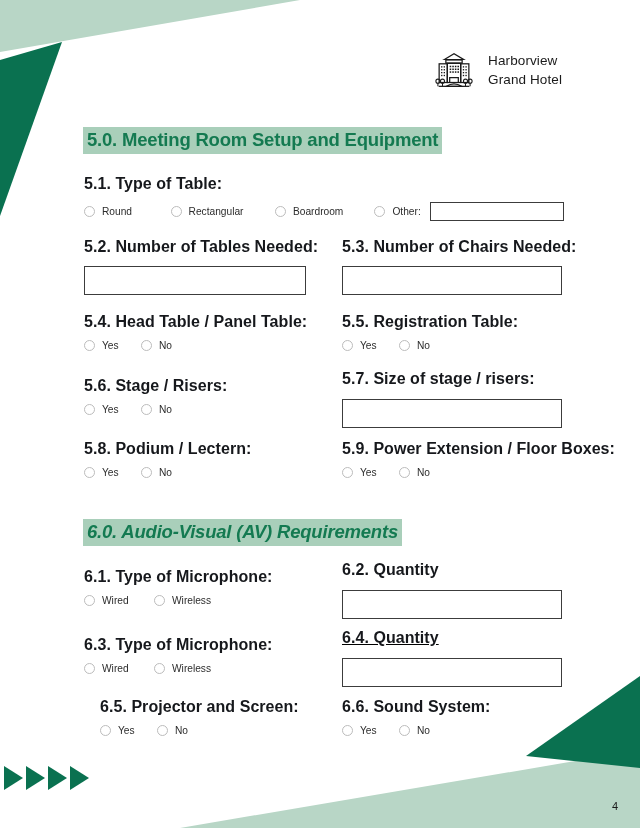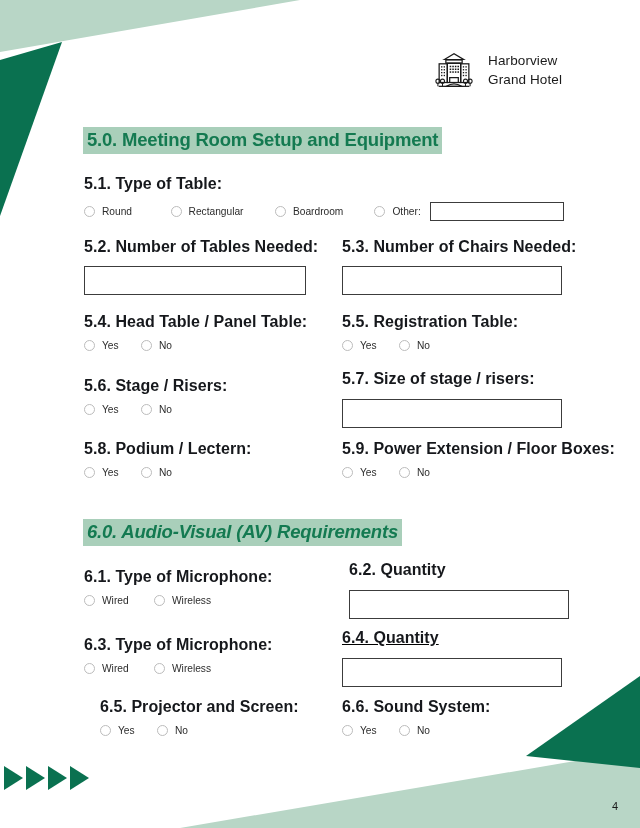--- a/index.html
+++ b/index.html
@@ -354,21 +354,21 @@
         <span class="radio-dot"></span>
         <span class="radio-lbl">Wired</span>
       </div>
       <div class="radio-opt">
         <span class="radio-dot"></span>
         <span class="radio-lbl">Wireless</span>
       </div>
     </div>
   </div>
 
-  <div class="fld" style="top:561px; left:349px; width:220px;">
+  <div class="fld" style="top:561px; left:342px; width:220px;">
     <div class="fld-label">6.2. Quantity</div>
     <div class="textbox" style="margin-top:11px; width:220px;"></div>
   </div>
 
   <div class="fld" style="top:636px; left:84px;">
     <div class="fld-label">6.3. Type of Microphone:</div>
     <div class="radio-row">
       <div class="radio-opt" style="width:70px;">
         <span class="radio-dot"></span>
         <span class="radio-lbl">Wired</span>

